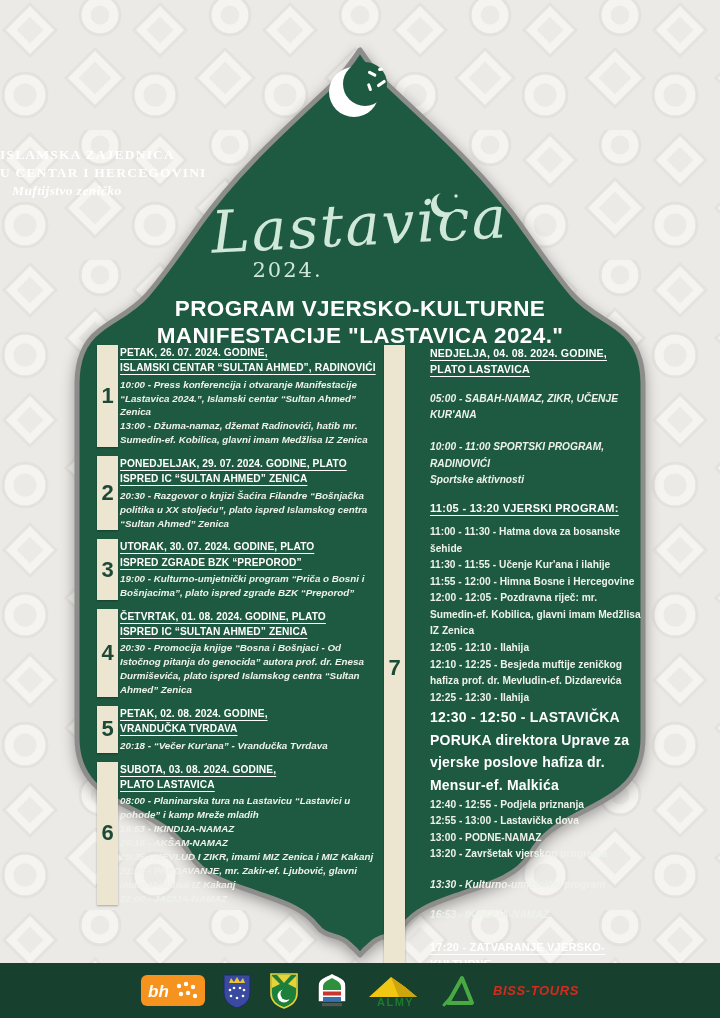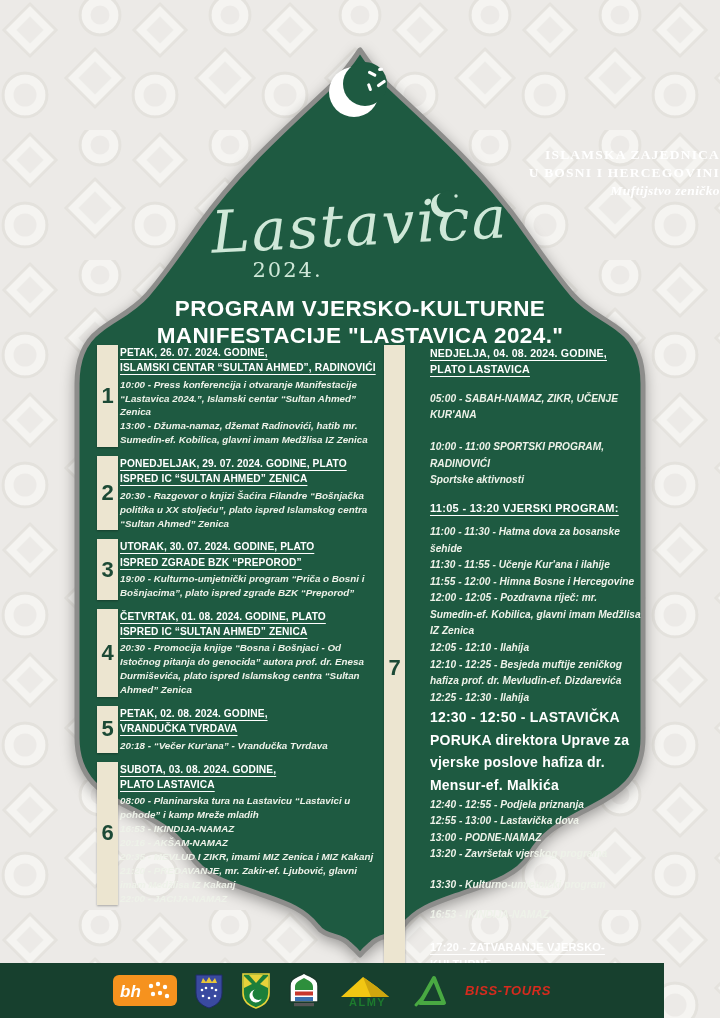--- a/index.html
+++ b/index.html
@@ -4,21 +4,21 @@
 <style>
   html,body{margin:0;padding:0;}
   body{font-family:"Liberation Sans",sans-serif;}
   .poster{position:relative;width:720px;height:1018px;overflow:hidden;background:#eceae7;}
   .bgsvg{position:absolute;left:0;top:0;}
   .arch{position:absolute;left:0;top:0;filter:drop-shadow(0 4px 7px rgba(0,0,0,.35));}
   .content{position:absolute;left:0;top:0;width:720px;height:1018px;}
 
   
   .crest{position:absolute;left:322px;top:52px;width:76px;height:76px;}
-  .org{position:absolute;left:0;top:146px;width:720px;text-align:right;color:#fff;
+  .org{position:absolute;left:0;top:146px;width:720px;text-align:left;color:#fff;
        font-family:"Liberation Serif",serif;}
   .org-line{font-weight:bold;font-size:13.5px;letter-spacing:1.2px;line-height:1.32;}
   .org-sub{font-style:italic;font-weight:bold;font-size:13.5px;letter-spacing:.4px;line-height:1.4;padding-left:12px;}
   .brand{position:absolute;left:0;top:158px;width:720px;text-align:center;color:#cfe8d8;}
   .brand-script{font-family:"DejaVu Serif",serif;font-style:italic;font-size:58px;line-height:1;
        letter-spacing:2px;display:inline-block;transform:rotate(-3deg);position:relative;top:38px;}
   .brand-moon{position:absolute;left:428px;top:188px;width:34px;height:34px;}
   .brand-year{position:absolute;left:0;top:258px;width:575px;text-align:center;color:#cfe8d8;
        font-family:"DejaVu Serif",serif;font-size:21px;letter-spacing:2px;}
   .title{position:absolute;left:0;top:296px;width:720px;text-align:center;color:#fff;
@@ -37,28 +37,28 @@
   .iline{font-style:italic;font-weight:bold;color:#eef2e9;font-size:9.8px;line-height:1.42;}
 
   .rtxt{flex:1;padding-left:25px;}
   .rhead{font-weight:bold;color:#fff;font-size:10.6px;line-height:1.55;letter-spacing:.2px;
        text-decoration:underline;text-decoration-thickness:1px;text-underline-offset:2.5px;
        white-space:pre-line;margin-bottom:13px;}
   .rline{font-style:italic;font-weight:bold;color:#eef2e9;font-size:10.2px;line-height:1.6;}
   .gap14{margin-bottom:14px;} .gap16{margin-bottom:16px;} .gap10{margin-bottom:10px;}
   .rsub{font-weight:bold;color:#fff;font-size:11px;letter-spacing:.3px;
        text-decoration:underline;text-decoration-thickness:1px;text-underline-offset:2.5px;}
-  .sched div{font-style:italic;font-weight:bold;color:#eef2e9;font-size:10.2px;line-height:1.62;}
+  .sched div{font-weight:bold;color:#eef2e9;font-size:10.2px;line-height:1.62;}
   .sched .strong{font-style:normal;font-size:14px;color:#fff;letter-spacing:.2px;}
   .closing{font-weight:bold;color:#fff;font-size:11px;line-height:1.55;letter-spacing:.2px;
        text-decoration:underline;text-decoration-thickness:1px;text-underline-offset:2.5px;
        white-space:pre-line;}
 
   
-  .footer{position:absolute;left:0;bottom:0;width:664px;height:55px;background:#17402e;
+  .footer{position:absolute;left:0;bottom:0;width:720px;height:55px;background:#17402e;
        display:flex;align-items:center;justify-content:center;gap:17px;}
   .logo{flex:none;display:flex;align-items:center;justify-content:center;}
   .biss{color:#d52b1e;font-weight:bold;font-style:italic;font-size:13px;letter-spacing:.6px;}
 </style>
 </head>
 <body>
 
 <div class="poster">
 
   <svg class="bgsvg" width="720" height="1018">
@@ -118,21 +118,21 @@
       <g fill="#ffffff">
         <rect x="46" y="20" width="9" height="3.2" rx="1.5" transform="rotate(28 50 21)"></rect>
         <rect x="54" y="30" width="10" height="3.2" rx="1.5" transform="rotate(-35 59 31)"></rect>
         <rect x="44" y="34" width="8" height="3" rx="1.5" transform="rotate(70 48 35)"></rect>
         <rect x="56" y="16" width="5" height="3" rx="1.5" transform="rotate(-10 58 17)"></rect>
       </g>
     </svg>
 
     <div class="org">
       <div class="org-line">ISLAMSKA ZAJEDNICA</div>
-      <div class="org-line">U BOSNI I HERCEGOVINI</div>
+      <div class="org-line">U CENTAR I HERCEGOVINI</div>
       <div class="org-sub">Muftijstvo zeničko</div>
     </div>
 
     <div class="brand">
       <span class="brand-script">Lastavica</span>
     </div>
     <svg class="brand-moon" viewBox="0 0 34 34">
       <circle cx="15" cy="17" r="12" fill="#cfe8d8"></circle>
       <circle cx="19.5" cy="13.5" r="10.8" fill="#1e5a41"></circle>
       <circle cx="28" cy="8" r="1.7" fill="#cfe8d8"></circle>

